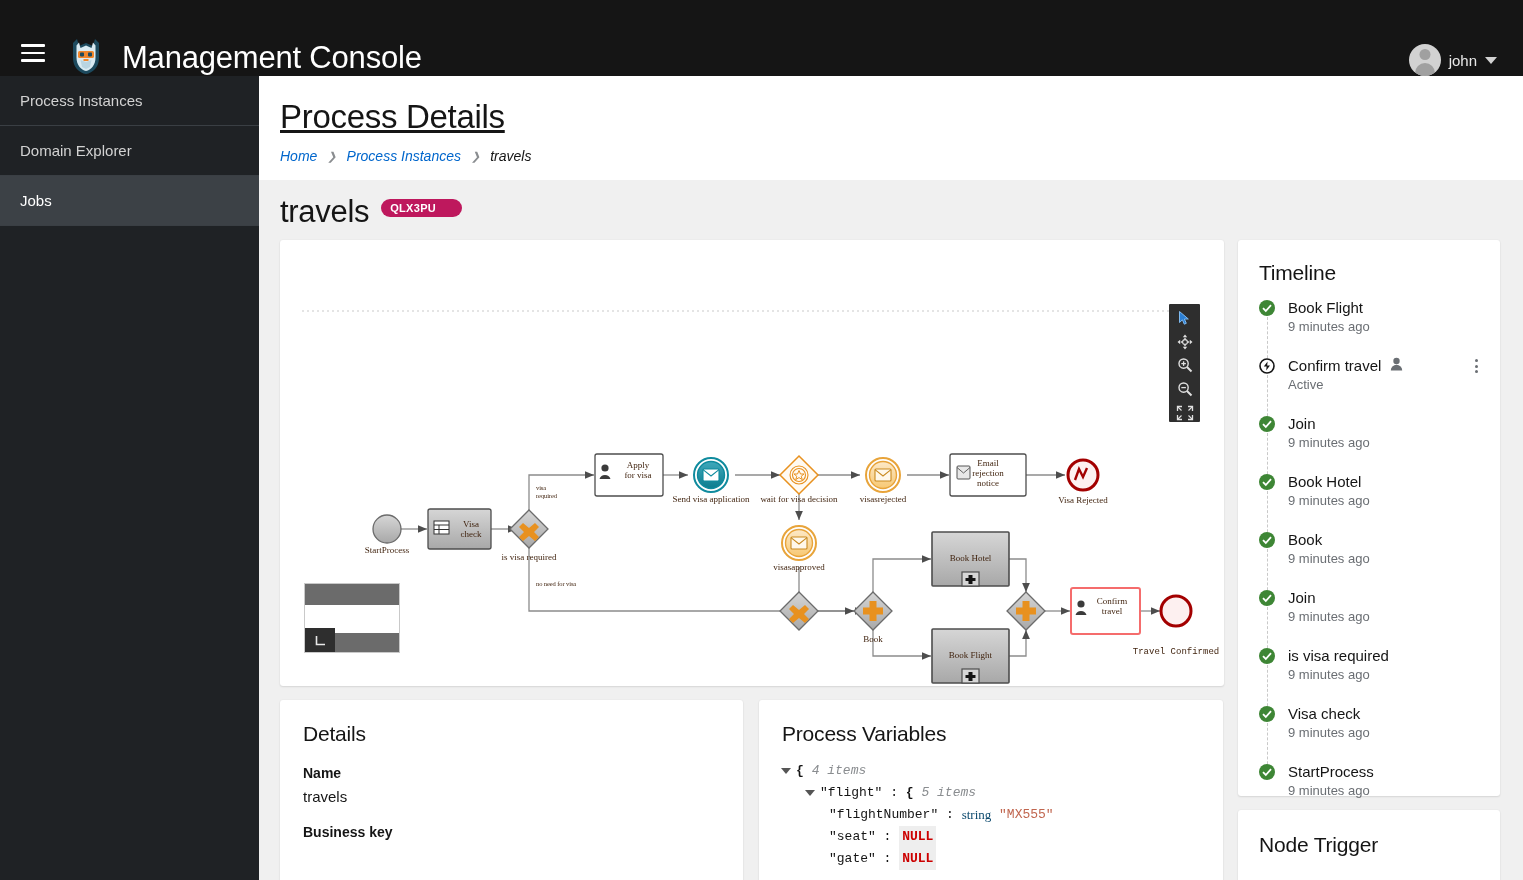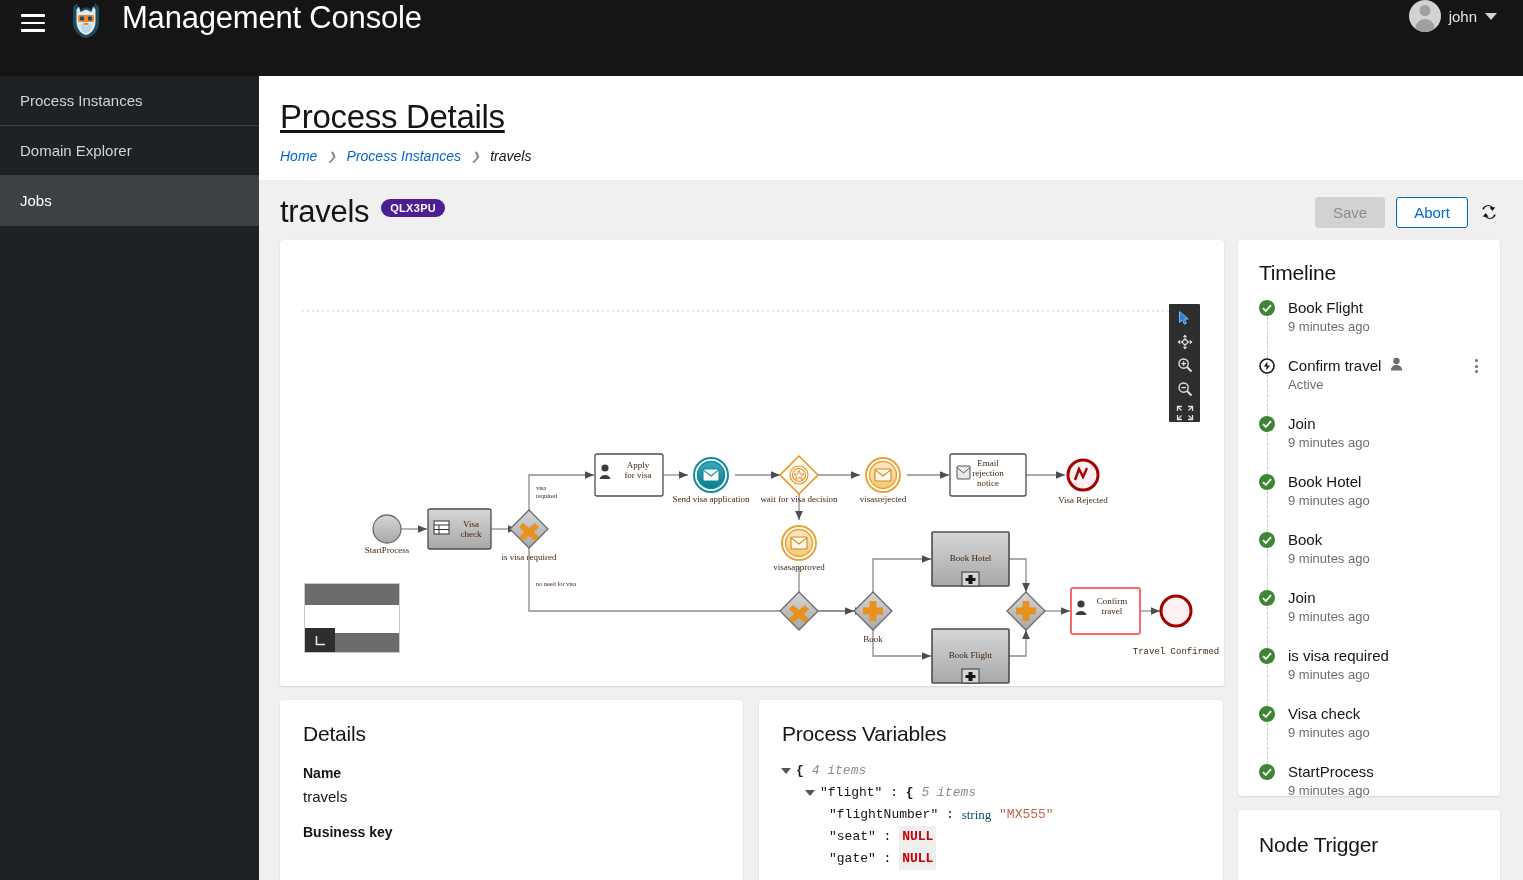--- a/index.html
+++ b/index.html
@@ -10,21 +10,21 @@
     font-family: "Liberation Sans", sans-serif;
     color: #151515;
   }
   body { position: relative; }
 
   
   .masthead {
     position: absolute; top: 0; left: 0;
     width: 1523px; height: 76px;
     background: #151515;
-    display: flex; align-items: flex-start;
+    display: flex; align-items: flex-end;
   }
   .hamburger {
     width: 46px; height: 46px; margin-left: 10px;
     display: flex; flex-direction: column; justify-content: center;
     align-items: center; gap: 5px; cursor: pointer;
   }
   .hamburger span { display: block; width: 24px; height: 2.5px; background: #fff; border-radius: 1px; }
   .brand-logo { margin-left: 10px; width: 40px; height: 40px; }
   .brand-title {
     margin-left: 16px; color: #ffffff;
@@ -86,23 +86,23 @@
   .breadcrumb a { color: #06c; text-decoration: none; cursor: pointer; }
   .breadcrumb .sep { color: #8a8d90; font-size: 11px; }
   .breadcrumb .current { color: #151515; }
 
   .title-bar {
     padding: 14px 24px 10px 21px;
     display: flex; align-items: center;
   }
   .instance-name { font-size: 31px; font-weight: 400; letter-spacing: -0.3px; }
   .badge {
-    margin-left: 12px; background: #4c1d95; color: #fff;
+    margin-left: 12px; background: #be185d; color: #fff;
     font-size: 11px; font-weight: 700; letter-spacing: 0.3px;
-    padding: 3px 9px 3px 9px; border-radius: 30px; position: relative; top: -4px;
+    padding: 3px 26px 3px 9px; border-radius: 30px; position: relative; top: -4px;
   }
   .title-actions { margin-left: auto; display: flex; align-items: center; gap: 11px; }
   .btn {
     font-family: "Liberation Sans", sans-serif;
     font-size: 15px; padding: 6px 17px; border-radius: 3px; cursor: pointer;
   }
   .btn-disabled { background: #d2d2d2; color: #8a8d90; border: 1px solid #d2d2d2; }
   .btn-secondary { background: #fff; color: #06c; border: 1px solid #06c; }
   .refresh-icon { cursor: pointer; display: flex; align-items: center; }
 
@@ -245,30 +245,20 @@
       <span class="sep">❯</span>
       <a>Process Instances</a>
       <span class="sep">❯</span>
       <span class="current">travels</span>
     </div>
   </div>
 
   <div class="title-bar">
     <span class="instance-name">travels</span>
     <span class="badge">QLX3PU</span>
-    <div class="title-actions">
-      <button class="btn btn-disabled">Save</button>
-      <button class="btn btn-secondary">Abort</button>
-      <span class="refresh-icon">
-        <svg width="20" height="20" viewBox="0 0 20 20">
-          <path d="M3.2 7.2 A6.4 6.4 0 0 1 14 5.2 L16.3 5.2 L13.4 9.1 L10.4 5.2 L12.4 5.2 A4.7 4.7 0 0 0 4.9 7.6 Z" fill="#151515"></path>
-          <path d="M16.8 12.8 A6.4 6.4 0 0 1 6 14.8 L3.7 14.8 L6.6 10.9 L9.6 14.8 L7.6 14.8 A4.7 4.7 0 0 0 15.1 12.4 Z" fill="#151515"></path>
-        </svg>
-      </span>
-    </div>
   </div>
 
   <div class="cards">
 
     <div class="card" id="diagram-card">
 
       <div class="diagram-canvas">
         <svg width="944" height="388" viewBox="0 0 944 388">
           <defs>
             <marker id="arr" markerWidth="8" markerHeight="8" refX="7" refY="3" orient="auto">

